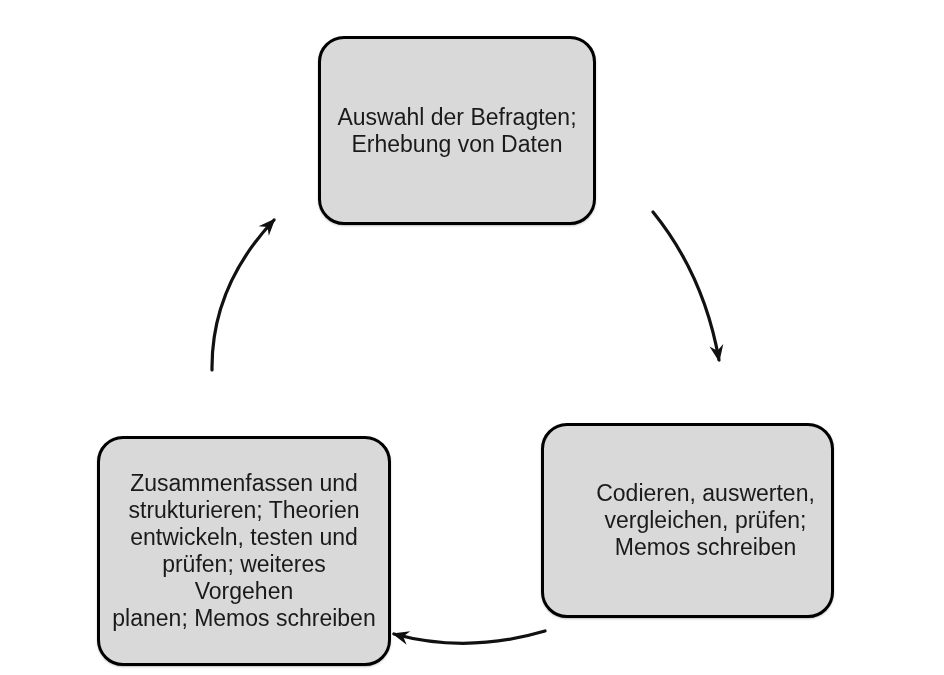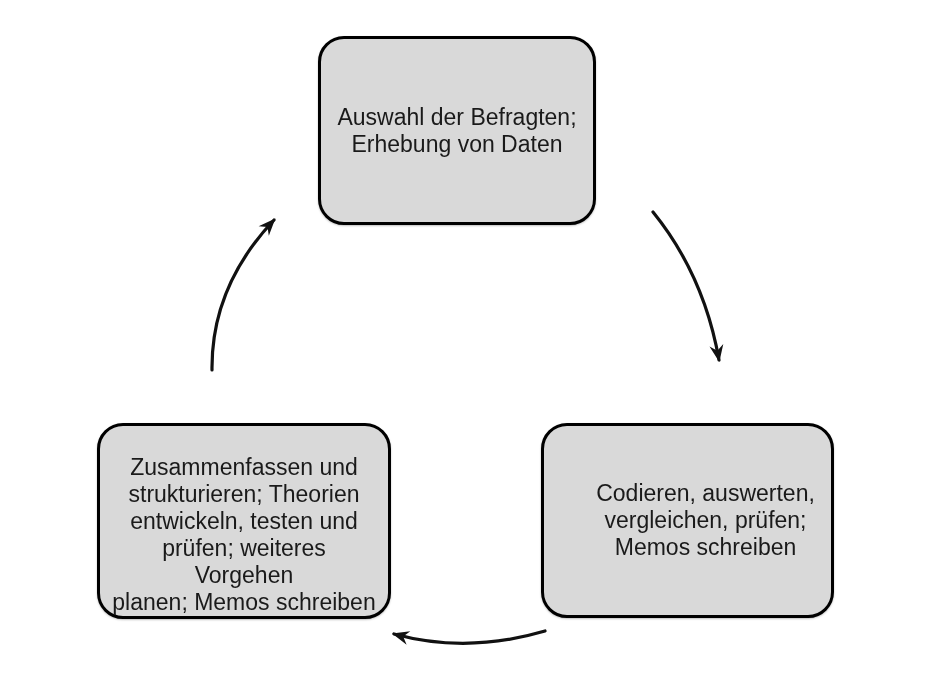--- a/index.html
+++ b/index.html
@@ -38,21 +38,21 @@
     display: flex;
     align-items: center;
     justify-content: center;
     text-align: center;
     color: #1a1a1a;
     font-size: 23px;
     line-height: 27px;
     box-shadow: 0 1px 2px rgba(0,0,0,0.25);
   }
   .node-top   { left: 318px; top: 36px;  width: 278px; height: 189px; }
-  .node-left  { left: 97px;  top: 423px; width: 294px; height: 196px; align-items: flex-end; }
+  .node-left  { left: 97px;  top: 436px; width: 294px; height: 230px; }
   .node-right { left: 541px; top: 423px; width: 293px; height: 195px; padding-left: 36px; }
   .node-label {
     white-space: pre-line;
     padding: 0 10px;
   }
 </style>
 </head>
 <body>
 
 <div class="stage">

